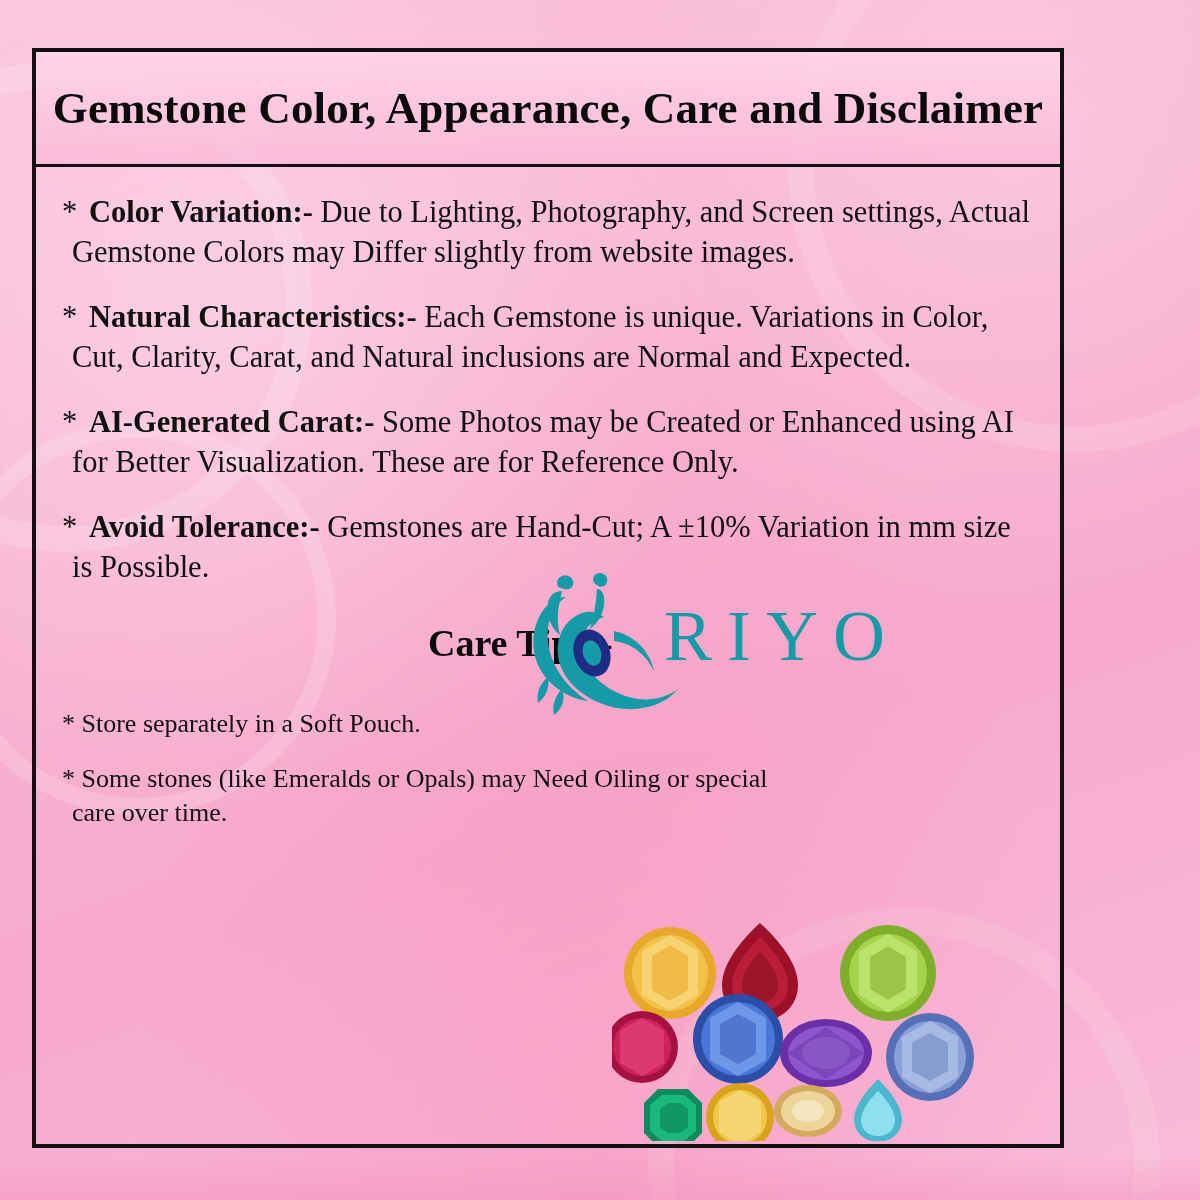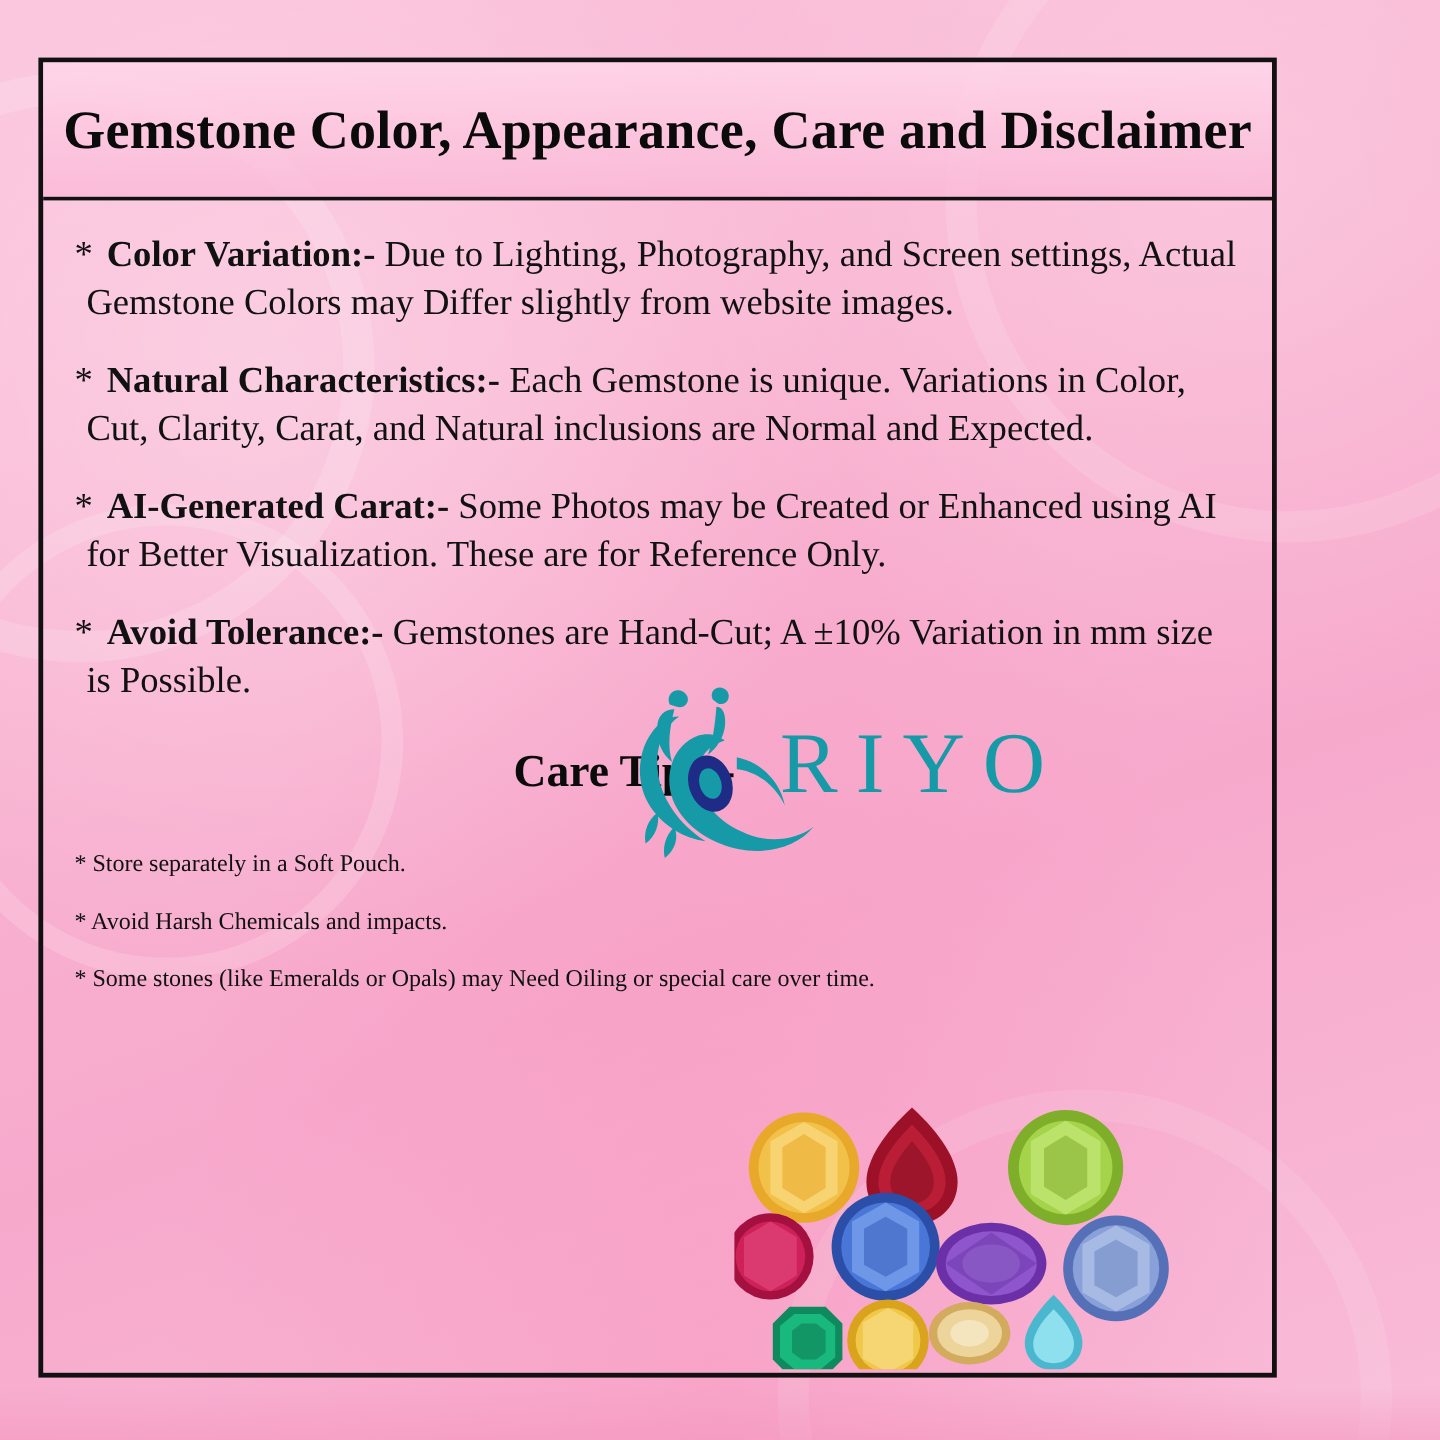--- a/index.html
+++ b/index.html
@@ -107,41 +107,41 @@
   
   .logo {
     position: absolute;
     right: 26px;
     top: -44px;
     width: 520px;
     height: 150px;
   }
   .logo .wordmark {
     position: absolute;
-    left: 162px;
+    left: 176px;
     top: 26px;
     font-size: 72px;
     letter-spacing: 15px;
     color: #179aa8;
     font-family: "Liberation Serif", serif;
     font-weight: normal;
   }
   .peacock {
     position: absolute;
     left: 8px;
     top: 0;
     width: 190px;
     height: 150px;
   }
 
   .care-list {
     margin-top: 8px;
   }
   .care-item {
-    font-size: 20px;
+    font-size: 26px;
     color: #111111;
     line-height: 1.3;
     margin-bottom: 22px;
     padding-left: 10px;
     text-indent: -10px;
     max-width: 700px;
   }
 
   .gems {
     position: absolute;
@@ -221,24 +221,20 @@
         </div>
       </div>
 
       <div class="care-list">
         <div class="care-item">
           <span class="star">*</span>
           <span>Store separately in a Soft Pouch.</span>
         </div>
         <div class="care-item">
           <span class="star">*</span>
-          <span>Avoid Harsh Chemicals and impacts.</span>
-        </div>
-        <div class="care-item">
-          <span class="star">*</span>
           <span>Some stones (like Emeralds or Opals) may Need Oiling or special care over time.</span>
         </div>
       </div>
 
       <svg class="gems" viewBox="0 0 430 230">
 
         <g>
           <circle cx="58" cy="62" r="46" fill="#e8a82a"></circle>
           <circle cx="58" cy="62" r="38" fill="#f2c14a"></circle>
           <path d="M58 24 L86 40 L86 84 L58 100 L30 84 L30 40 Z" fill="#f7d77a" opacity="0.8"></path>

